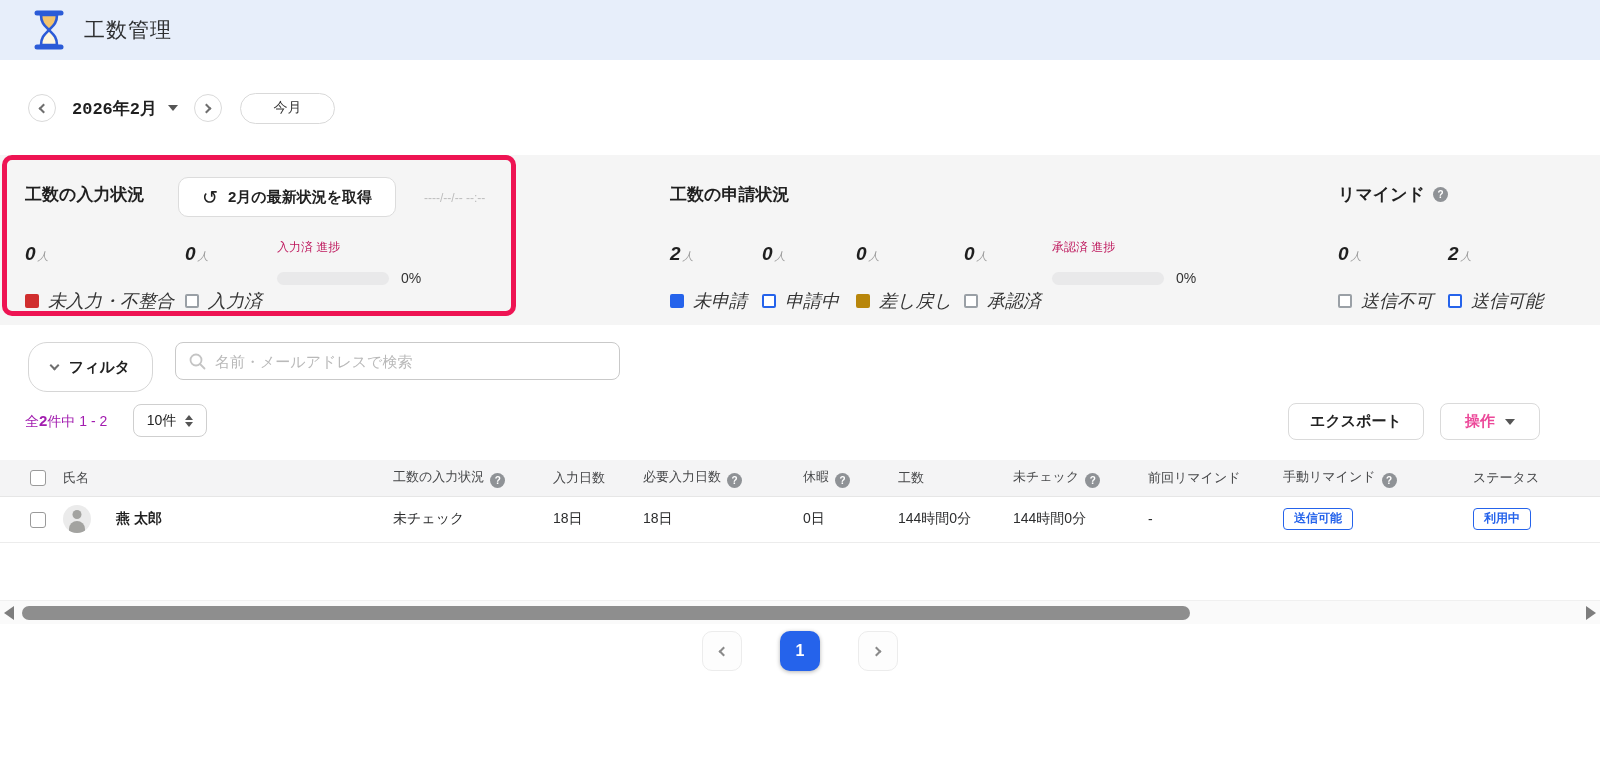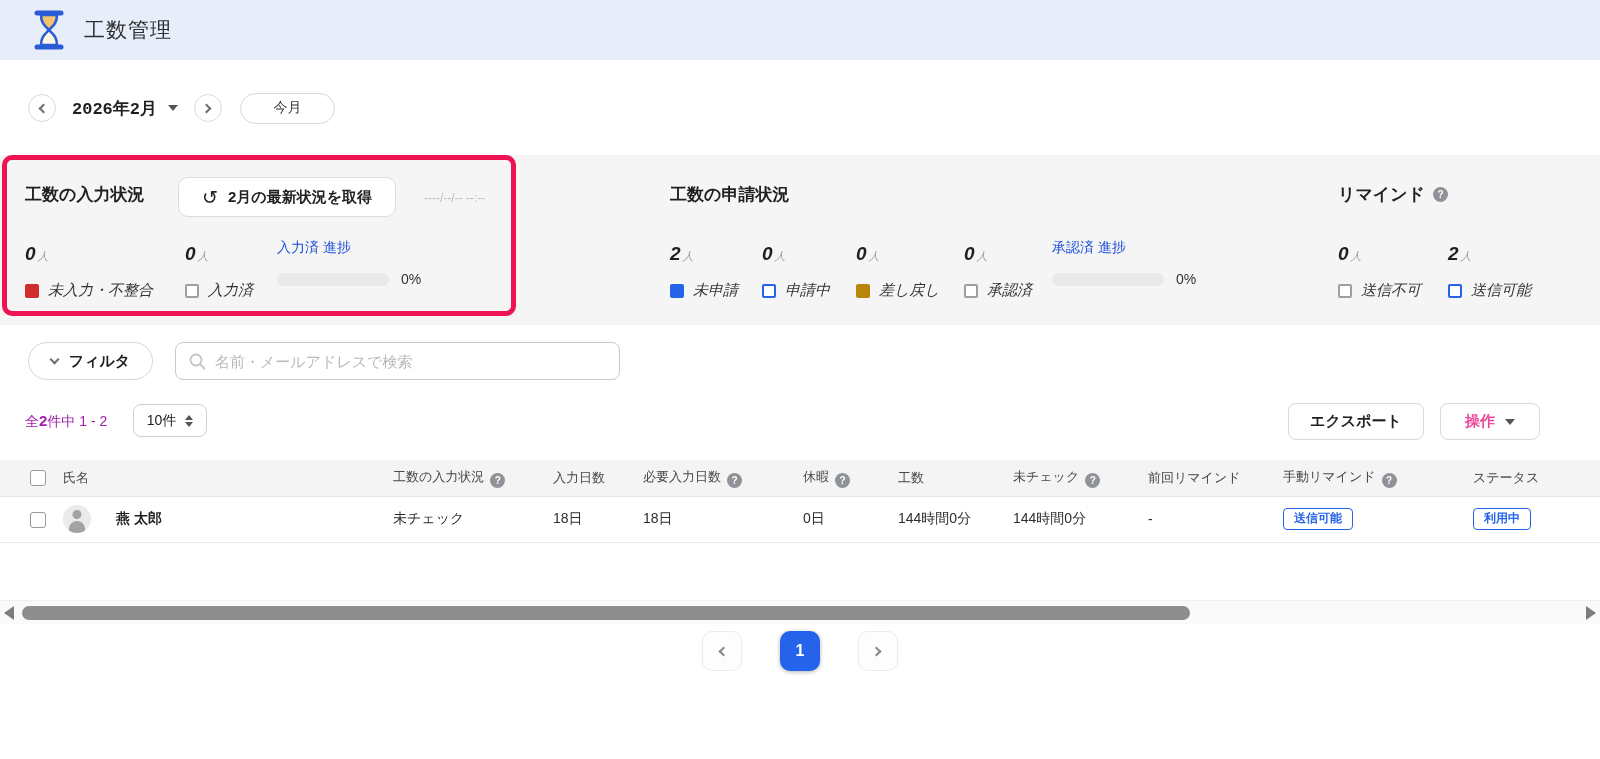--- a/index.html
+++ b/index.html
@@ -30,32 +30,32 @@
     border:5px solid #ee1453; border-radius:10px; pointer-events:none; z-index:5; }
   .panel-title { position:absolute; top:28px; font-size:17px; font-weight:bold; color:#1f1f1f; display:flex; align-items:center; gap:8px; }
   .refresh-btn { position:absolute; left:178px; top:22px; width:218px; height:40px; background:#fff;
     border:1px solid #dcdcdc; border-radius:10px; font-weight:bold; font-size:15px; color:#222;
     display:flex; align-items:center; justify-content:center; gap:10px; cursor:pointer; font-family:inherit; }
   .refresh-glyph { font-size:19px; font-weight:normal; line-height:1; }
   .last-fetched { position:absolute; left:424px; top:36px; font-size:12px; color:#bdbdbd; }
   .stat { position:absolute; top:88px;font-style:italic; }
   .stat .num { font-size:19px; font-weight:bold; color:#1f1f1f; }
   .stat .unit { font-size:11px; color:#9a9a9a; margin-left:2px; }
-  .legend { margin-top:16px; display:flex; align-items:center; gap:9px; font-size:15px; color:#333; white-space:nowrap; }
+  .legend { margin-top:24px; display:flex; align-items:center; gap:9px; font-size:18px; color:#333; white-space:nowrap; }
   .swatch { width:14px; height:14px; border:2px solid #999; border-radius:2px; display:inline-block; flex:0 0 14px; background:#fff; }
   .progress-group { position:absolute; top:84px; }
-  .progress-label { font-size:14px; color:#1d4ed8; white-space:nowrap; }
+  .progress-label { font-size:12px; color:#be185d; white-space:nowrap; }
   .progress-line { margin-top:14px; display:flex; align-items:center; gap:12px; }
   .progress-track { width:112px; height:13px; background:#e9e9ea; border-radius:7px; overflow:hidden; }
   .progress-fill { height:100%; background:#2563eb; width:0%; }
   .progress-pct { font-size:14px; color:#333; }
   .help-icon { display:inline-flex; width:15px; height:15px; border-radius:50%; background:#8f9296; color:#fff;
     font-size:10px; font-weight:bold; align-items:center; justify-content:center; cursor:pointer; flex:0 0 15px; }
   
-  .filter-btn { position:absolute; top:342px; left:28px; width:125px; height:38px; border-radius:19px;
+  .filter-btn { position:absolute; top:342px; left:28px; width:125px; height:50px; border-radius:19px;
     border:1px solid #d6d6d6; background:#fff; font-weight:bold; font-size:15px; color:#222;
     display:flex; align-items:center; justify-content:center; gap:11px; cursor:pointer; font-family:inherit; }
   .search-box { position:absolute; top:342px; left:175px; width:445px; height:38px; border:1px solid #c9c9c9;
     border-radius:8px; background:#fff; display:flex; align-items:center; padding:0 13px; gap:9px; }
   .search-box input { border:none; outline:none; flex:1; font-size:15px; color:#333; font-family:inherit; background:transparent; }
   .search-box input::placeholder { color:#b9b9b9; }
   
   .count-text { position:absolute; top:412px; left:25px; font-size:14px; color:#a21caf; }
   .count-text .bold { font-weight:bold; font-size:15px; }
   .page-size { position:absolute; top:404px; left:133px; width:74px; height:33px; border:1px solid #cfcfcf;

